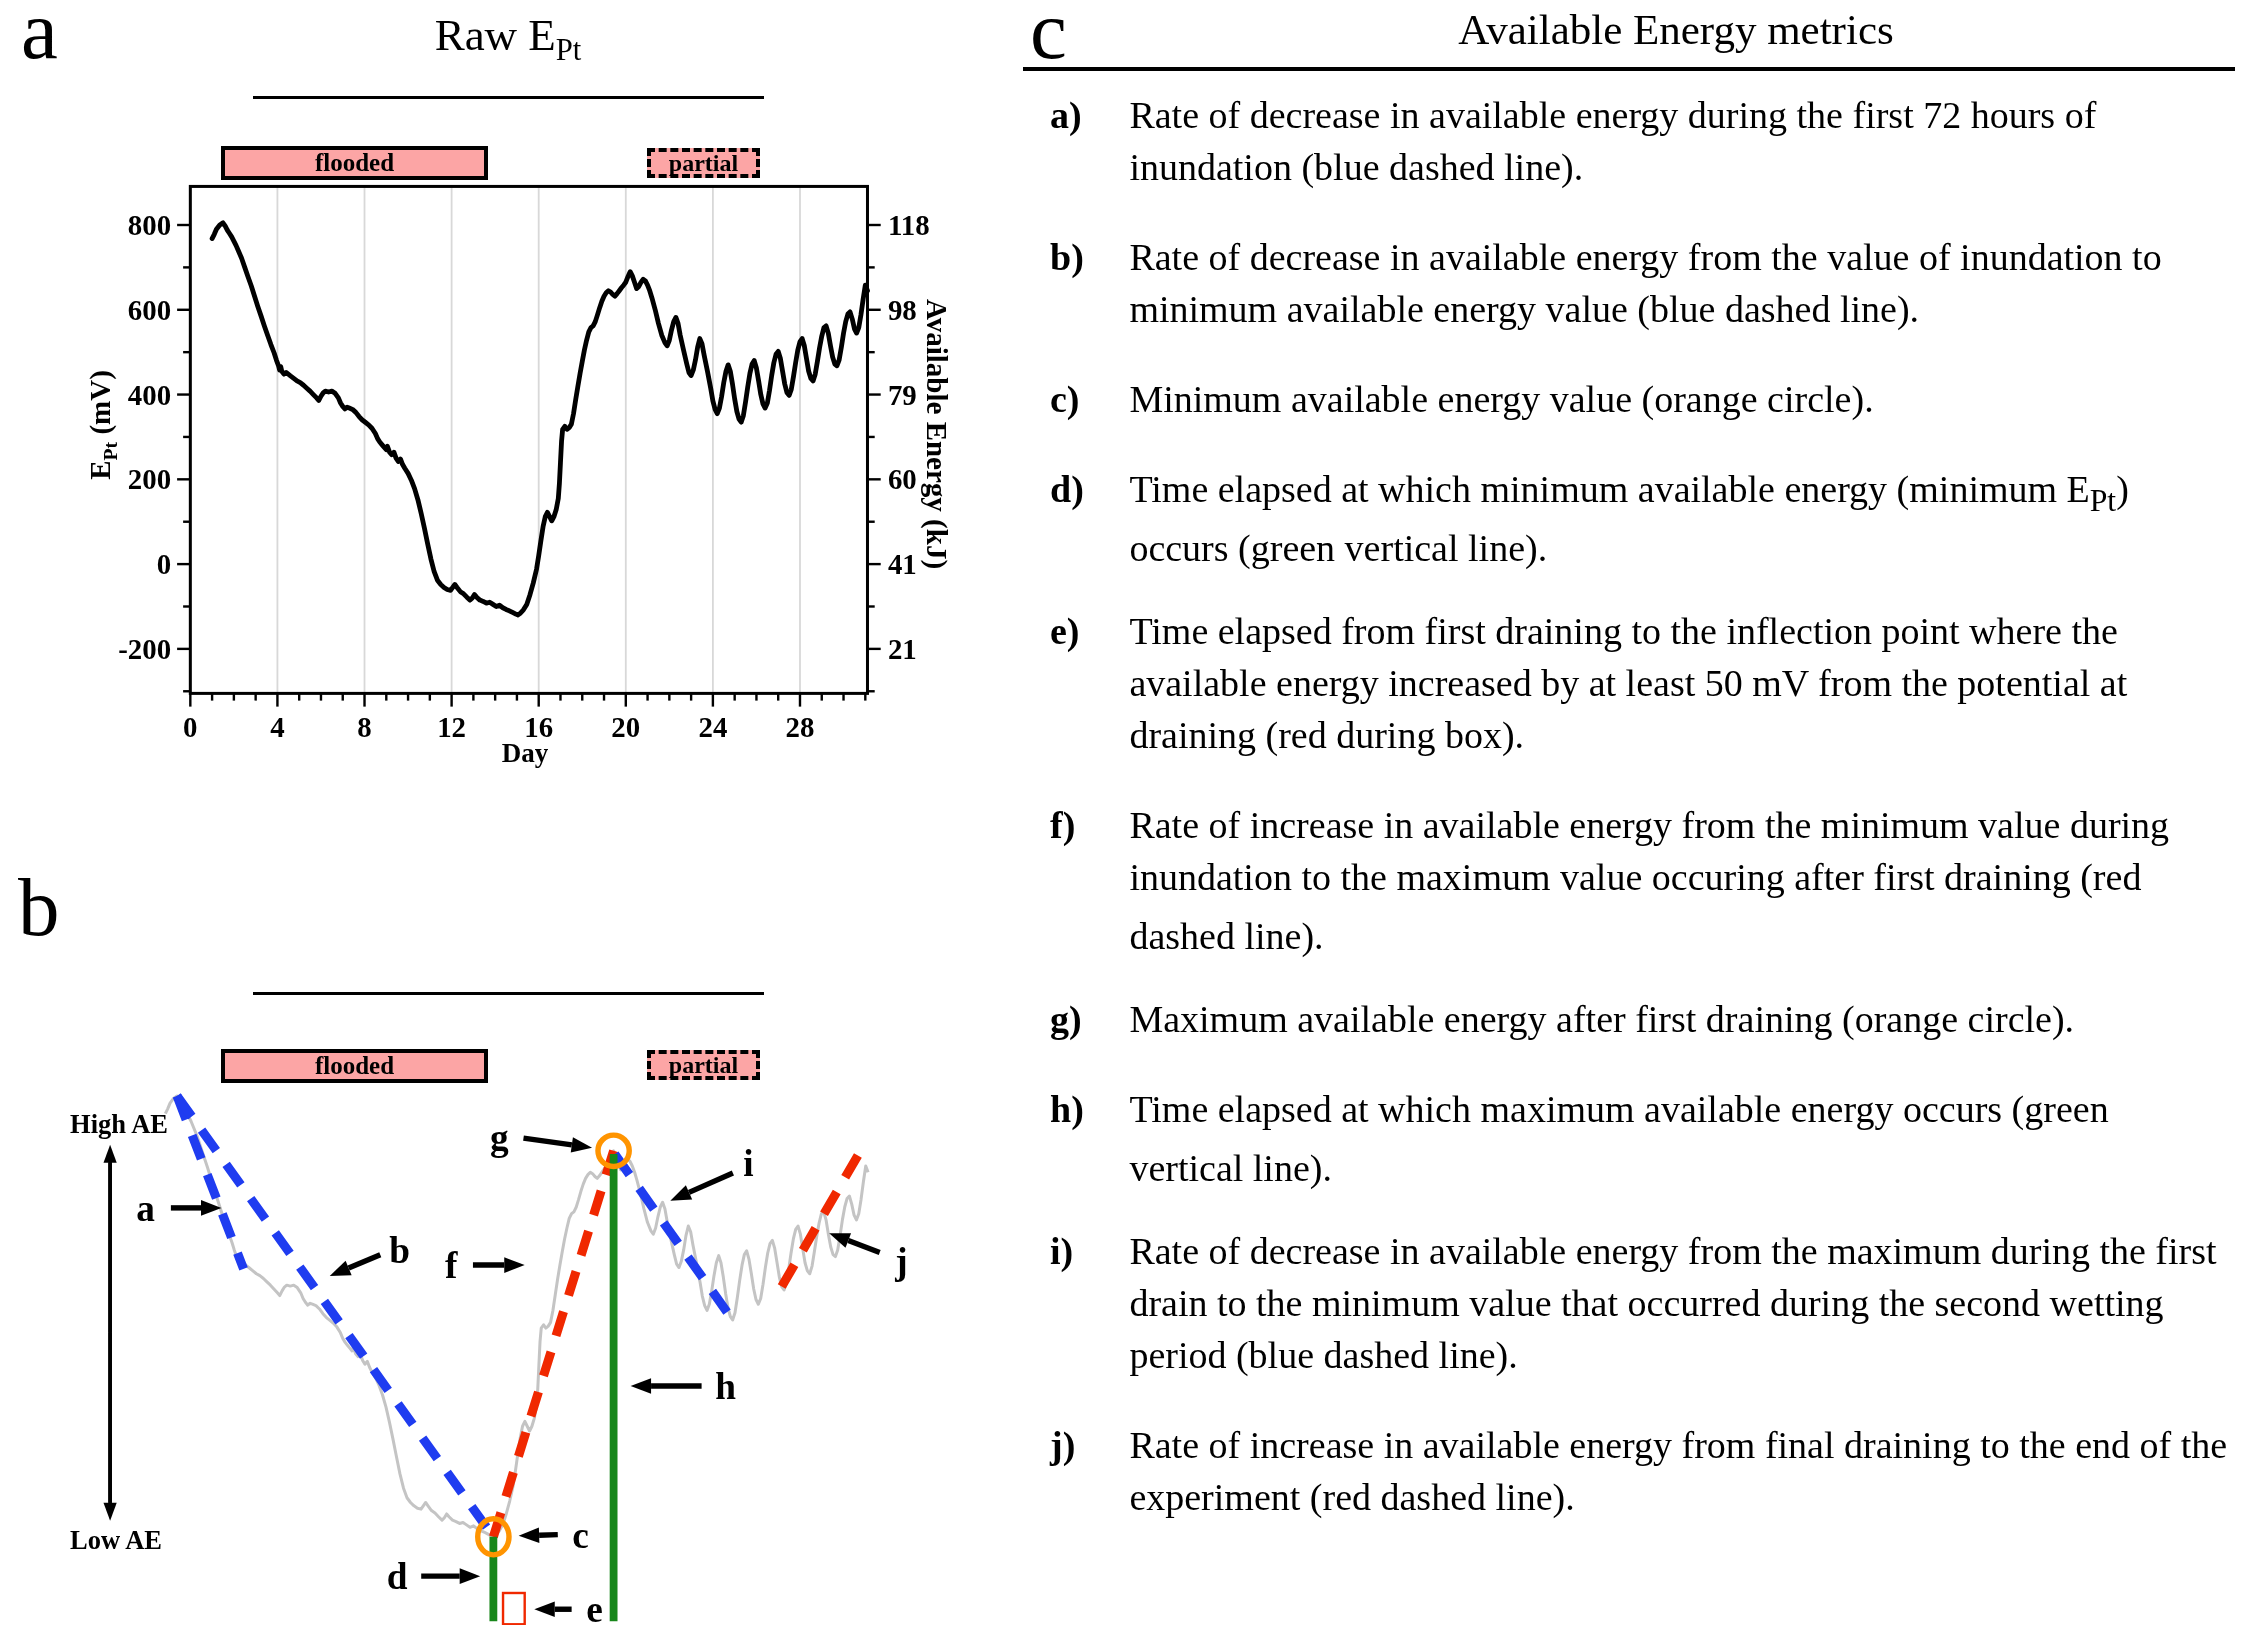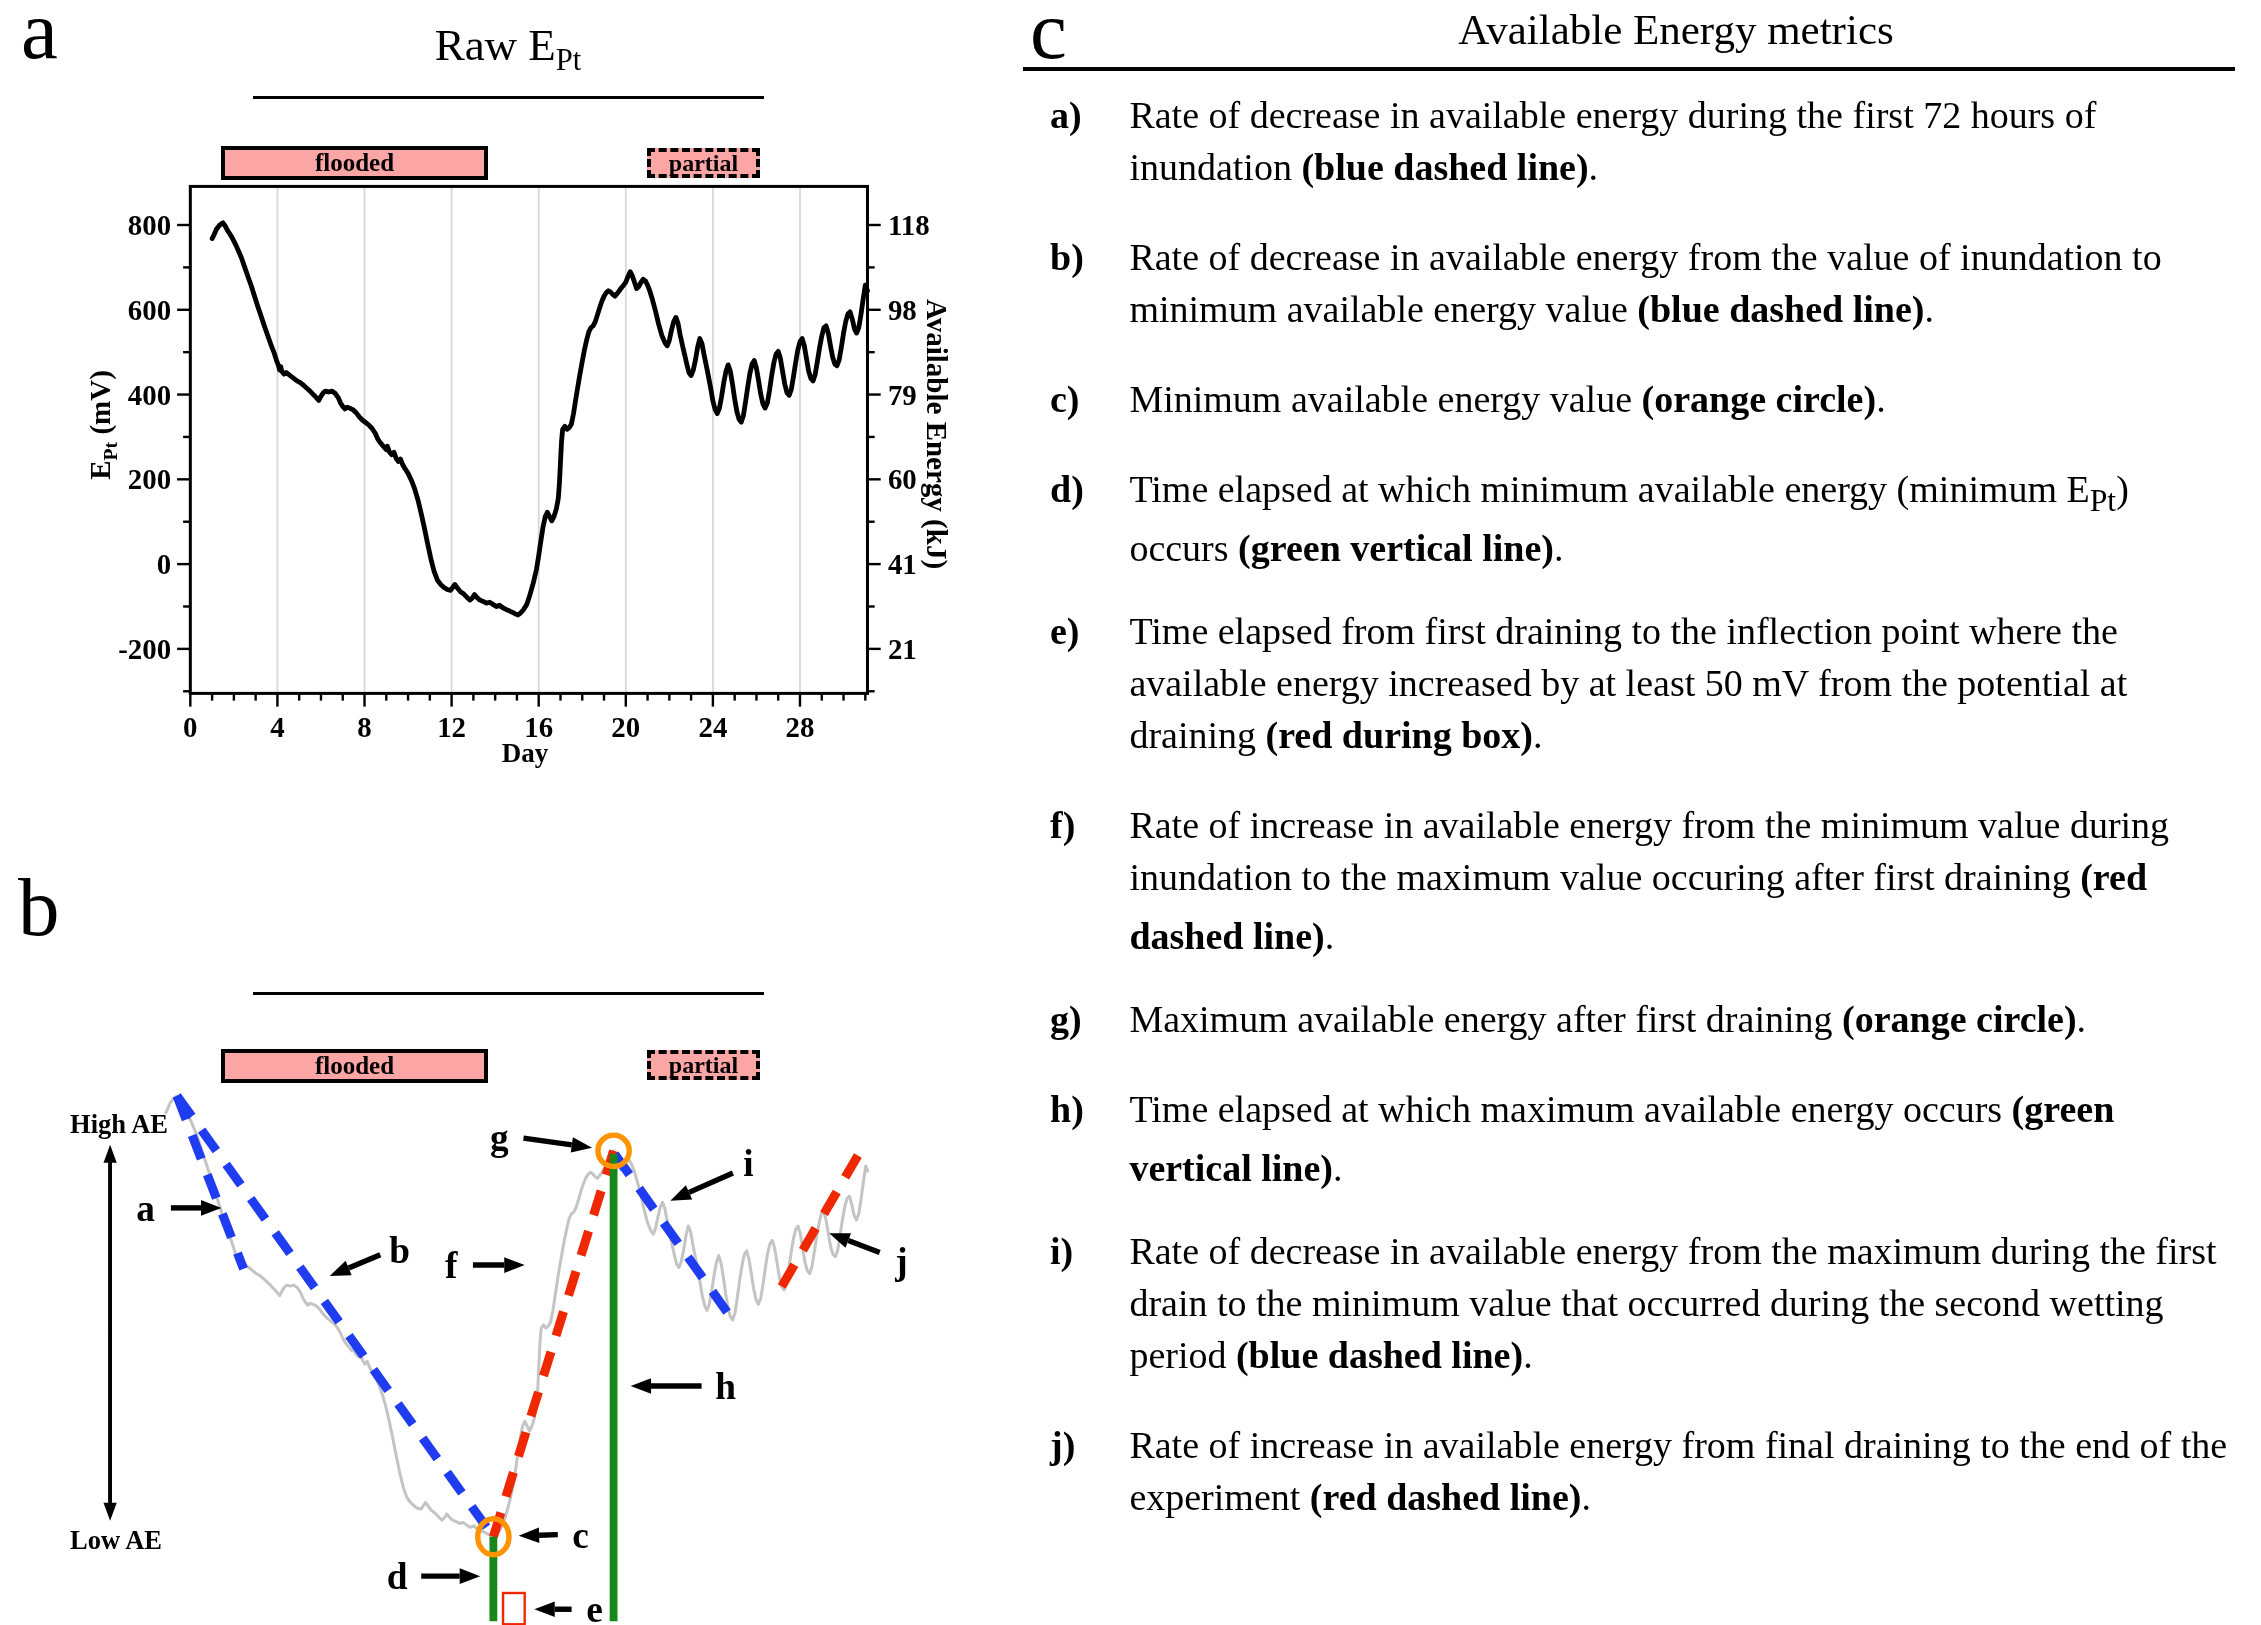--- a/index.html
+++ b/index.html
@@ -15,31 +15,31 @@
   .flag.dashed{border:4.2px dashed #000;}
   .ylab{position:absolute;font-weight:bold;font-size:29px;white-space:nowrap;}
   .ylab.left{transform:translate(-50%,-50%) rotate(-90deg);}
   .ylab.right{transform:translate(-50%,-50%) rotate(90deg);}
   .xlab{position:absolute;transform:translate(-50%,-50%);font-weight:bold;font-size:27px;}
   .ae-label{position:absolute;transform:translate(-50%,-50%);font-weight:bold;font-size:26.5px;white-space:nowrap;}
   .metrics{position:absolute;left:1050px;top:89px;width:1182px;display:flex;flex-direction:column;row-gap:31px;}
   .metric{display:grid;grid-template-columns:71px 1fr;column-gap:8.4px;
           font-size:38px;line-height:1.37;}
   .metric .tag{font-weight:bold;}
-  .metric b{font-weight:bold;}
+  .metric b{font-weight:normal;}
   svg{position:absolute;overflow:visible;}
 </style>
 </head>
 <body>
 
 <div class="page">
 
   <div class="panel-letter" style="left:21px;top:-10.8px">a</div>
 
-  <div class="chart-title" style="left:508px;top:19px"><span>Raw E</span><sub>Pt</sub></div>
+  <div class="chart-title" style="left:508px;top:9px"><span>Raw E</span><sub>Pt</sub></div>
   <div class="title-rule" style="left:253px;top:96px;width:511px;height:3px"></div>
 
   <div class="flag solid" style="left:221px;top:146px;width:267px;height:34px">
       <span>flooded</span>
     </div>
   <div class="flag dashed" style="left:647px;top:148px;width:113px;height:30px;font-size:24px">
       <span>partial</span>
     </div>
 
   <div class="ylab left" style="left:103px;top:425px"><span>E</span><sub>Pt</sub><span> (mV)</span></div>

